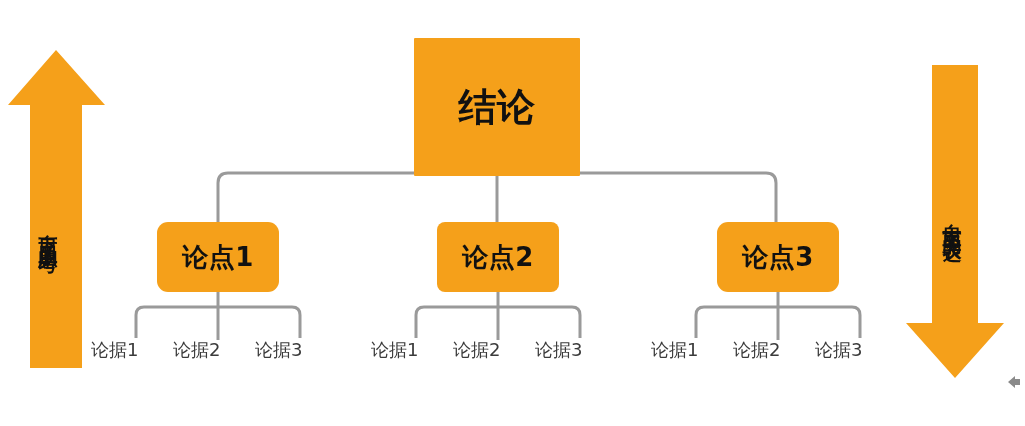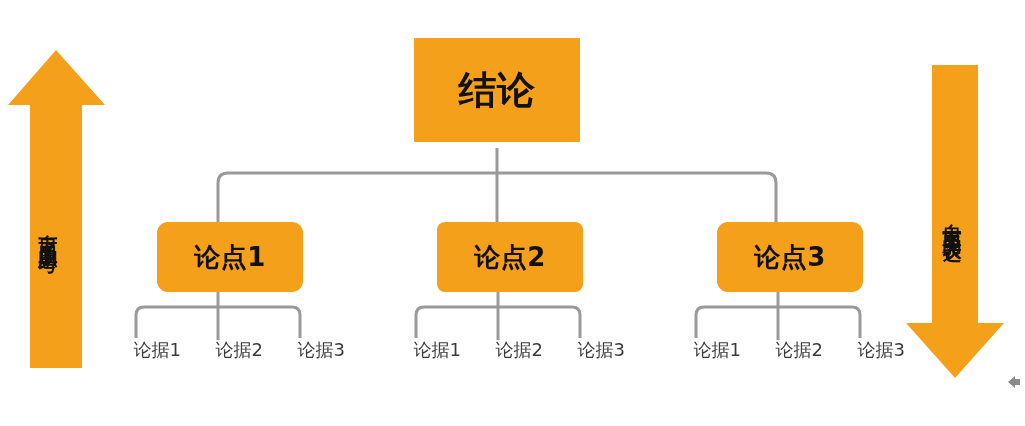--- a/index.html
+++ b/index.html
@@ -42,43 +42,43 @@
     box-sizing: border-box;
     color: #111111;
     font-weight: bold;
     letter-spacing: 0.5px;
   }
 
   .node-root {
     left: 414px;
     top: 38px;
     width: 166px;
-    height: 104px;
+    height: 138px;
     font-size: 38px;
     border-radius: 1px;
   }
 
   .node-branch {
     top: 222px;
-    width: 146px;
+    width: 122px;
     height: 70px;
     font-size: 26px;
     border-radius: 11px;
   }
 
   .branch-1 { left: 157px; }
   .branch-2 { left: 437px; border-radius: 8px; }
   .branch-3 { left: 717px; }
 
   
   .leaf {
     position: absolute;
     top: 338px;
     width: 90px;
-    text-align: right;
+    text-align: left;
     font-size: 18px;
     color: #3b3b3b;
     white-space: nowrap;
   }
 
   
   .arrow-label {
     position: absolute;
     writing-mode: vertical-rl;
     text-orientation: upright;

